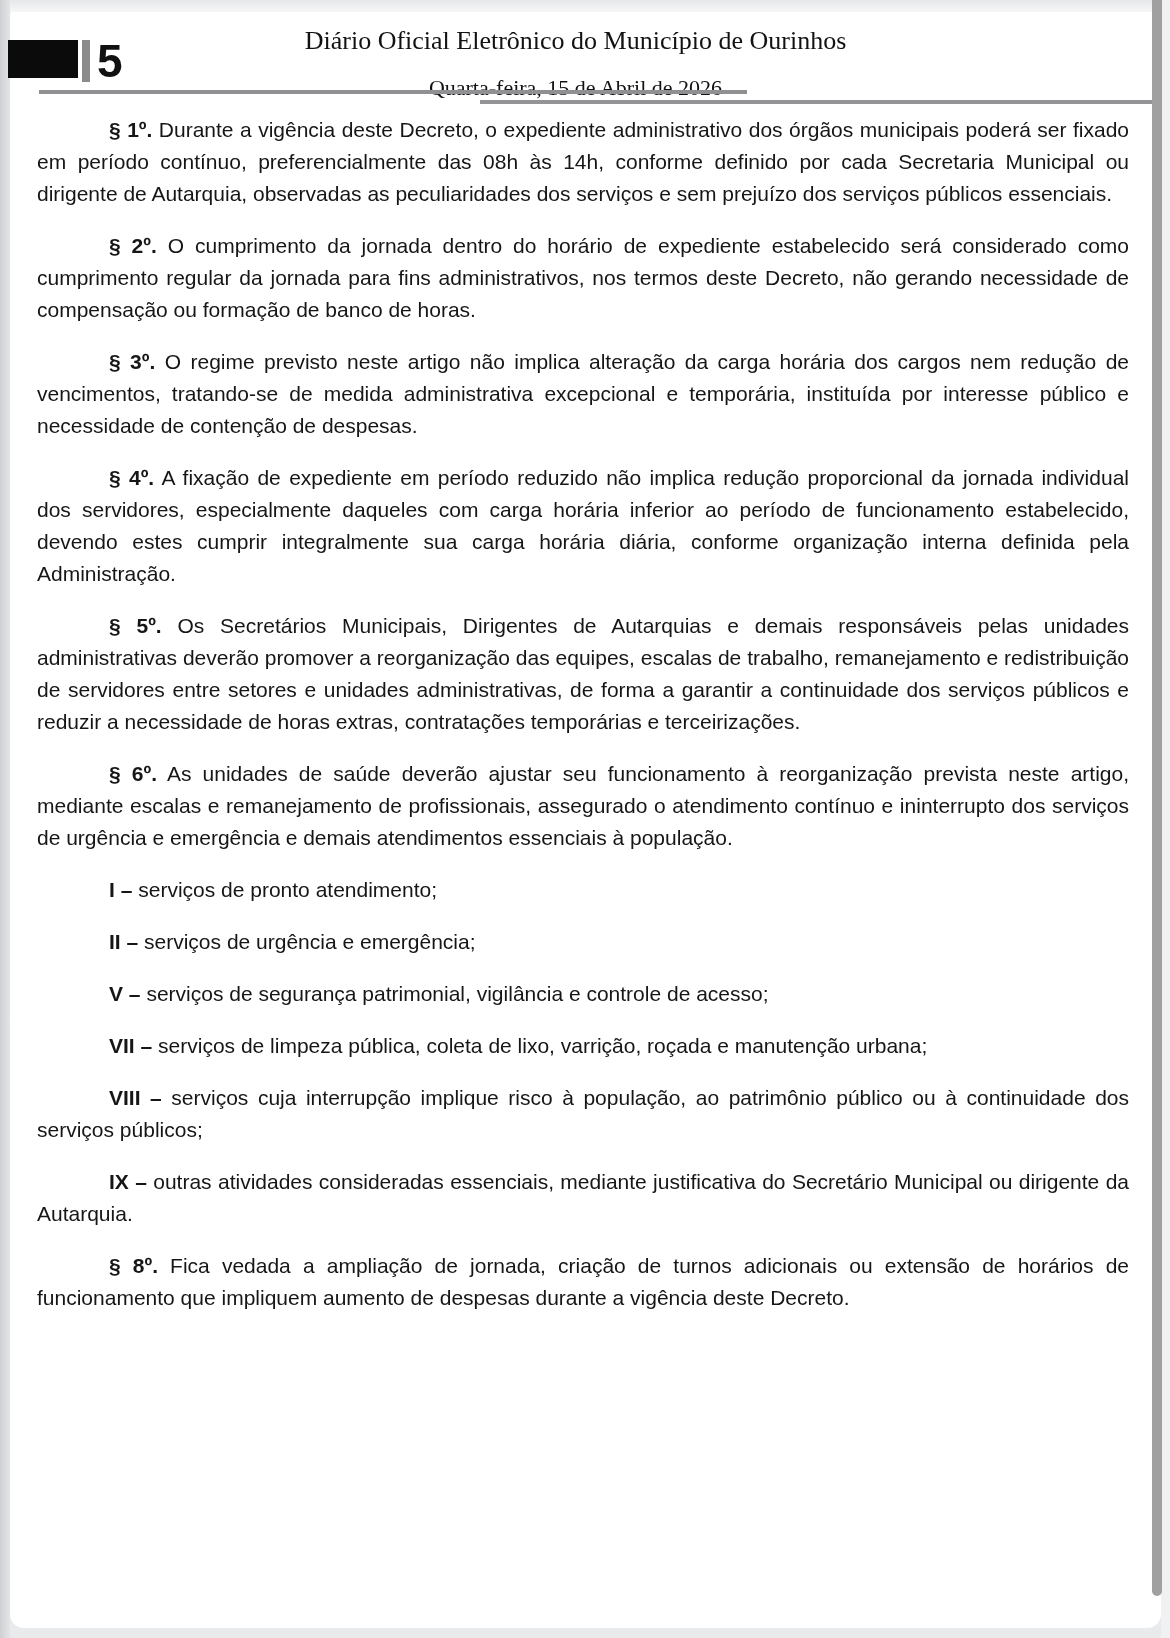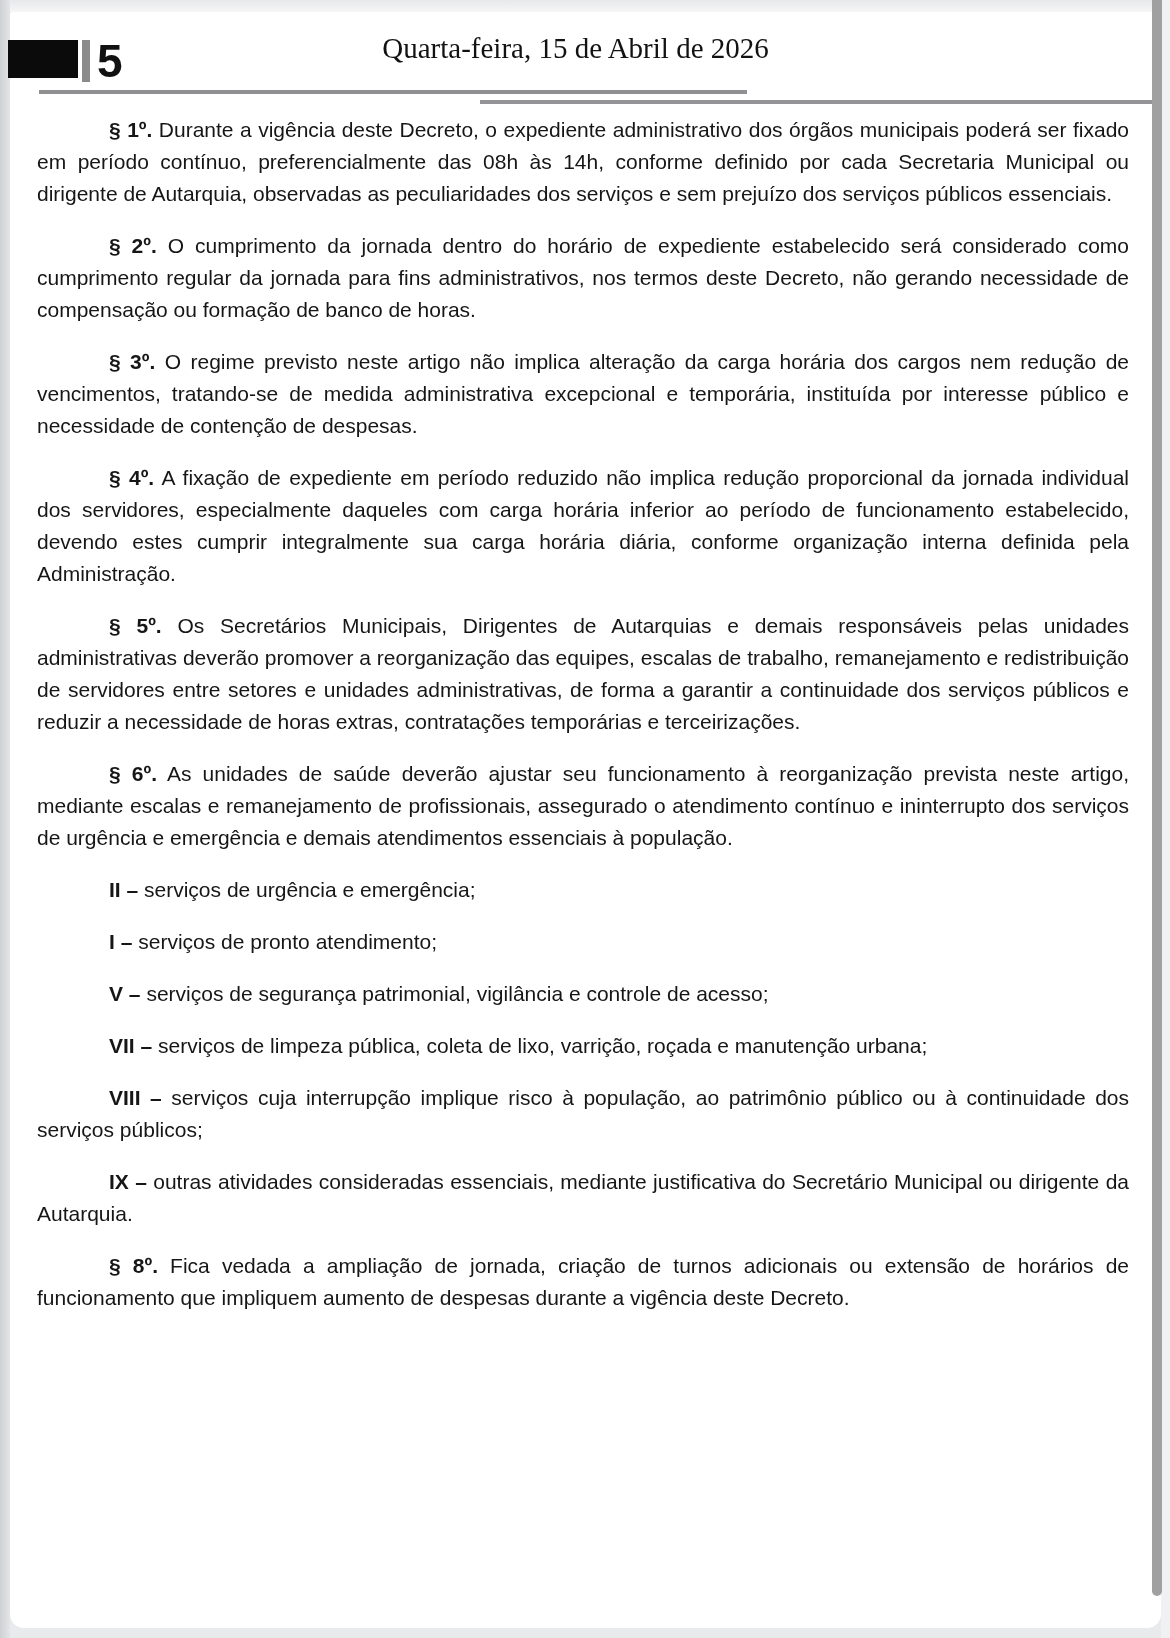--- a/index.html
+++ b/index.html
@@ -43,21 +43,21 @@
     position: absolute; left: 87px; top: 22px;
     font-size: 46px; font-weight: bold; color: #111; letter-spacing: -1px;
   }
   .header-text {
     position: absolute; left: 0; right: 20px; top: 14px;
     text-align: center;
     font-family: "Liberation Serif", serif;
     color: #121212;
   }
   .title { font-size: 26px; line-height: 30px; }
-  .date  { font-size: 29px; line-height: 27px; margin-top: 9px; }
+  .date  { font-size: 22px; line-height: 27px; margin-top: 18px; }
   .rule-1 {
     position: absolute; left: 29px; top: 78px;
     width: 708px; height: 4px; background: #909092;
   }
   .rule-2 {
     position: absolute; left: 470px; top: 88px;
     width: 673px; height: 4px; background: #949496;
   }
   
   .content {
@@ -87,35 +87,36 @@
 <div class="edge-left"></div>
 <div class="edge-right"></div>
 
 <div class="page">
 
   <div class="marker-black"></div>
   <div class="marker-bar"></div>
   <div class="page-num">5</div>
 
   <div class="header-text">
+    <div class="title">Diário Oficial Eletrônico do Município de Ourinhos</div>
     <div class="date">Quarta-feira, 15 de Abril de 2026</div>
   </div>
 
   <div class="rule-1"></div>
   <div class="rule-2"></div>
 
   <div class="content">
     <p><b>§ 1º.</b> <span>Durante a vigência deste Decreto, o expediente administrativo dos órgãos municipais poderá ser fixado em período contínuo, preferencialmente das 08h às 14h, conforme definido por cada Secretaria Municipal ou dirigente de Autarquia, observadas as peculiaridades dos serviços e sem prejuízo dos serviços públicos essenciais.</span></p>
     <p><b>§ 2º.</b> <span>O cumprimento da jornada dentro do horário de expediente estabelecido será considerado como cumprimento regular da jornada para fins administrativos, nos termos deste Decreto, não gerando necessidade de compensação ou formação de banco de horas.</span></p>
     <p><b>§ 3º.</b> <span>O regime previsto neste artigo não implica alteração da carga horária dos cargos nem redução de vencimentos, tratando-se de medida administrativa excepcional e temporária, instituída por interesse público e necessidade de contenção de despesas.</span></p>
     <p><b>§ 4º.</b> <span>A fixação de expediente em período reduzido não implica redução proporcional da jornada individual dos servidores, especialmente daqueles com carga horária inferior ao período de funcionamento estabelecido, devendo estes cumprir integralmente sua carga horária diária, conforme organização interna definida pela Administração.</span></p>
     <p><b>§ 5º.</b> <span>Os Secretários Municipais, Dirigentes de Autarquias e demais responsáveis pelas unidades administrativas deverão promover a reorganização das equipes, escalas de trabalho, remanejamento e redistribuição de servidores entre setores e unidades administrativas, de forma a garantir a continuidade dos serviços públicos e reduzir a necessidade de horas extras, contratações temporárias e terceirizações.</span></p>
     <p><b>§ 6º.</b> <span>As unidades de saúde deverão ajustar seu funcionamento à reorganização prevista neste artigo, mediante escalas e remanejamento de profissionais, assegurado o atendimento contínuo e ininterrupto dos serviços de urgência e emergência e demais atendimentos essenciais à população.</span></p>
+    <p><b>I –</b> <span>serviços de pronto atendimento;</span></p>
     <p><b>II –</b> <span>serviços de urgência e emergência;</span></p>
-    <p><b>I –</b> <span>serviços de pronto atendimento;</span></p>
     <p><b>V –</b> <span>serviços de segurança patrimonial, vigilância e controle de acesso;</span></p>
     <p><b>VII –</b> <span>serviços de limpeza pública, coleta de lixo, varrição, roçada e manutenção urbana;</span></p>
     <p><b>VIII –</b> <span>serviços cuja interrupção implique risco à população, ao patrimônio público ou à continuidade dos serviços públicos;</span></p>
     <p><b>IX –</b> <span>outras atividades consideradas essenciais, mediante justificativa do Secretário Municipal ou dirigente da Autarquia.</span></p>
     <p><b>§ 8º.</b> <span>Fica vedada a ampliação de jornada, criação de turnos adicionais ou extensão de horários de funcionamento que impliquem aumento de despesas durante a vigência deste Decreto.</span></p>
   </div>
 </div>
 
 <div class="scrollbar"></div>
 

